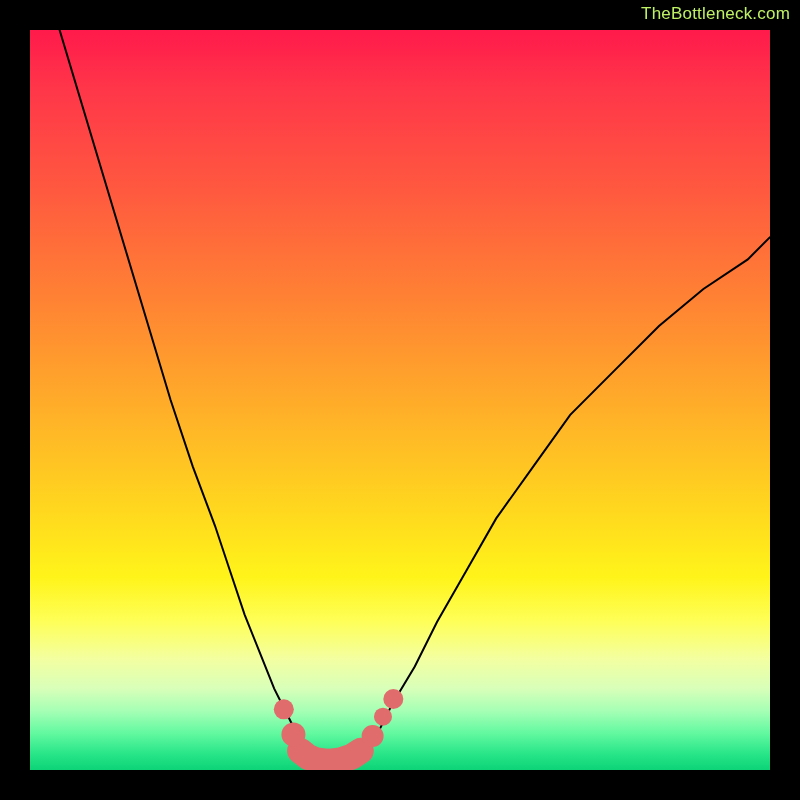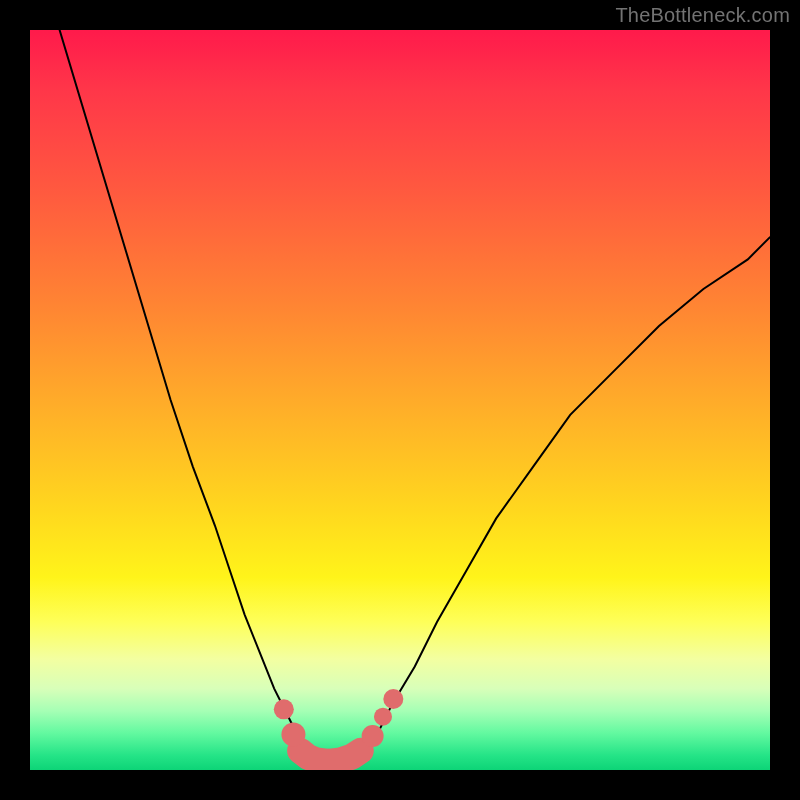--- a/index.html
+++ b/index.html
@@ -14,22 +14,22 @@
   .stage {
     position: relative;
     width: 800px;
     height: 800px;
     background: #000;
   }
   .watermark {
     position: absolute;
     top: 4px;
     right: 10px;
-    color: #737373;
-    font-size: 20px;
+    color: #bef264;
+    font-size: 17px;
     font-weight: 500;
     letter-spacing: 0.2px;
     z-index: 10;
   }
   .plot {
     position: absolute;
     left: 30px;
     top: 30px;
     width: 740px;
     height: 740px;

